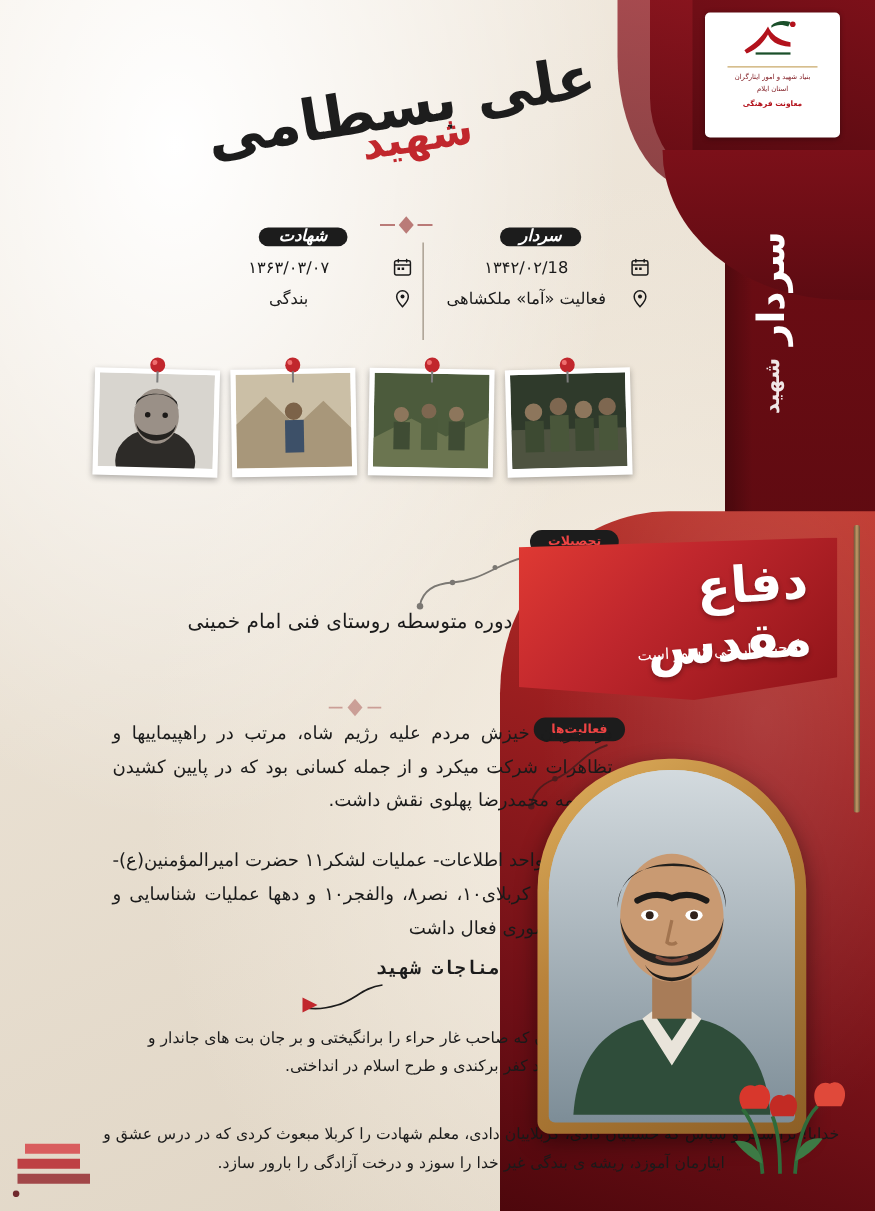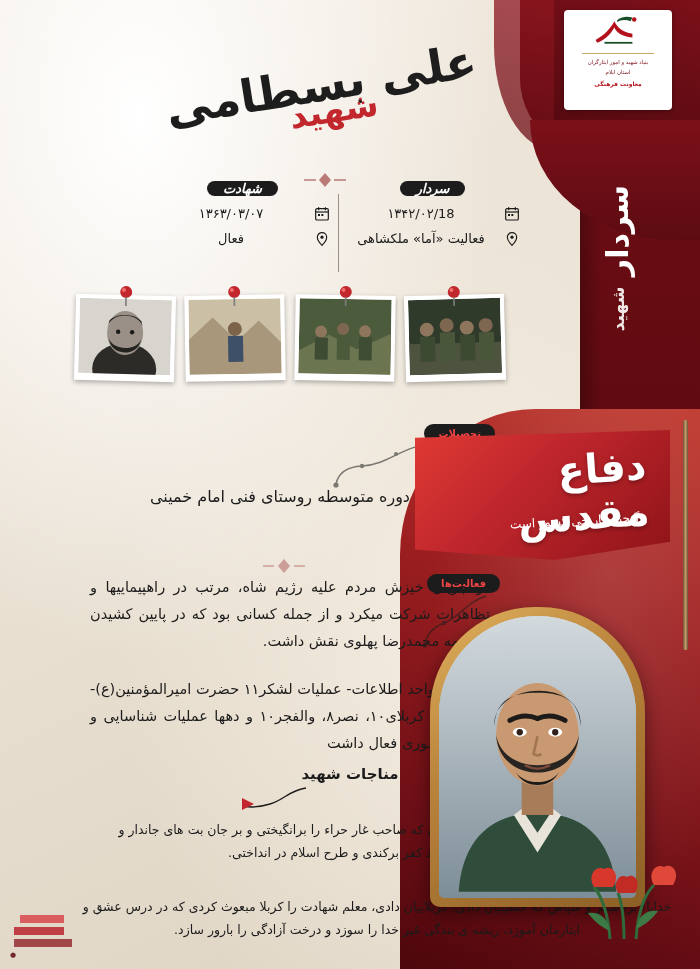--- a/index.html
+++ b/index.html
@@ -93,21 +93,21 @@
   .infoRow{position:absolute;top:178px;right:180px;width:370px;height:110px;}
   .infoBox{position:absolute;top:0;width:175px;}
   .infoBox.birth{right:0;}
   .infoBox.martyr{right:190px;}
   .chip{
     display:inline-block;background:#1c1c1c;color:#fff;
     font-size:13px;font-weight:bold;padding:0 16px;border-radius:13px;font-style:italic;
   }
   .chipWrap{text-align:center;}
   .infoLine{
-    display:flex;justify-content:flex-start;gap:7px;
+    display:flex;align-items:center;justify-content:flex-start;gap:7px;
     margin-top:9px;font-size:13px;color:#1b1b1b;direction:rtl;
   }
   .infoLine .txt{flex:1;text-align:center;}
   .ic{width:16px;height:16px;flex:none;}
   .divider{
     position:absolute;top:16px;right:-9px;width:1px;height:78px;background:#9a8f80;
   }
   
   .photos{position:absolute;top:295px;right:195px;width:440px;height:100px;}
   .ph{position:absolute;top:0;background:#fff;padding:4px 4px 7px;box-shadow:0 2px 5px rgba(0,0,0,.3);}
@@ -129,21 +129,21 @@
     position:absolute;top:574px;right:210px;width:400px;
     font-size:14.5px;line-height:1.85;color:#1b1b1b;text-align:justify;direction:rtl;
   }
   .act2{
     position:absolute;top:676px;right:205px;width:405px;
     font-size:14.5px;line-height:1.85;color:#1b1b1b;text-align:justify;direction:rtl;
   }
   
   .monajat-title{
     position:absolute;top:765px;right:250px;width:200px;text-align:center;
-    font-size:15px;font-weight:bold;color:#1b1b1b;
+    font-size:15px;font-weight:bold;color:#1b1b1b;font-family:Liberation Mono, monospace;
   }
   .mon1{
     position:absolute;top:818px;right:40px;width:560px;
     font-size:12.5px;line-height:1.85;color:#1b1b1b;text-align:center;direction:rtl;
   }
   .mon2{
     position:absolute;top:895px;right:18px;width:610px;
     font-size:12.5px;line-height:1.85;color:#1b1b1b;text-align:center;direction:rtl;
   }
   
@@ -266,21 +266,21 @@
           <rect x="6" y="12" width="3" height="3" fill="#1b1b1b"></rect>
           <rect x="11" y="12" width="3" height="3" fill="#1b1b1b"></rect>
         </svg>
         <span class="txt">۱۳۶۳/۰۳/۰۷</span>
       </div>
       <div class="infoLine">
         <svg class="ic" viewBox="0 0 24 24">
           <path d="M12 2.5c-4 0-7 3-7 6.8C5 14.5 12 21.5 12 21.5s7-7 7-12.2c0-3.8-3-6.8-7-6.8z" fill="none" stroke="#1b1b1b" stroke-width="1.8"></path>
           <circle cx="12" cy="9.3" r="2.4" fill="#1b1b1b"></circle>
         </svg>
-        <span class="txt">فعال</span>
+        <span class="txt">بندگی</span>
       </div>
     </div>
   </div>
 
   <svg class="orn" style="top:170px;right:348px;width:54px;height:20px;" viewBox="0 0 54 20">
     <path d="M27 3 L33 10 L27 17 L21 10 Z" fill="#8a1b1b"></path>
     <path d="M6 10 h12 M36 10 h12" stroke="#8a1b1b" stroke-width="1.6"></path>
   </svg>
 
   <div class="photos">

